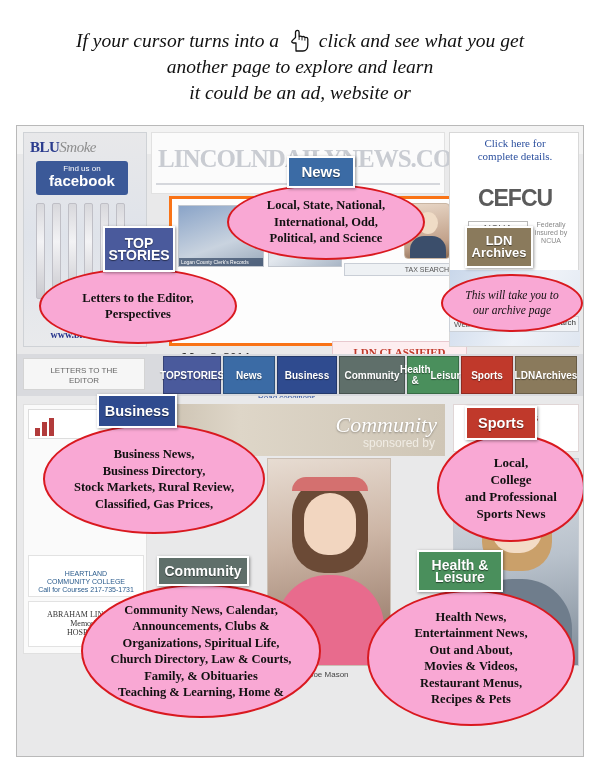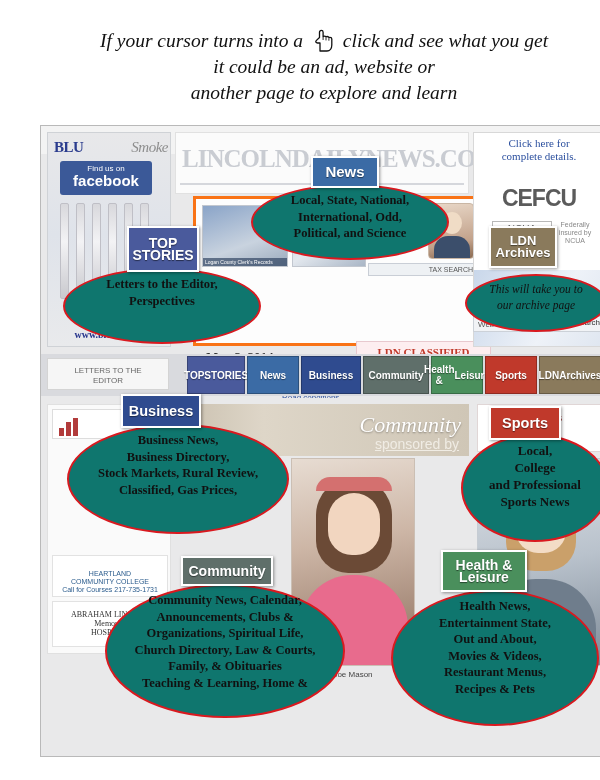--- a/index.html
+++ b/index.html
@@ -7,21 +7,20 @@
     margin: 0; padding: 0;
     width: 600px; height: 780px;
     background: #ffffff;
     font-family: "Liberation Serif", serif;
     overflow: hidden;
   }
   #page {
     position: relative;
     width: 496px; height: 780px;
     background: #ffffff;
-    margin-left: 24px;
   }
 
   
   .instructions {
     position: absolute;
     top: 28px; left: 0; width: 600px;
     text-align: center;
     font-family: "Liberation Serif", serif;
     font-style: italic;
     font-size: 19.5px;
@@ -59,21 +58,21 @@
     left: 6px; top: 6px; width: 124px; height: 215px;
     background: linear-gradient(180deg,#e8e8ea 0%, #dfe3ea 48%, #e9eaec 100%);
     border: 1px solid #cfd2d6;
   }
   .ad-left .brand {
     position: absolute; left: 6px; top: 6px;
     font-family: "Liberation Serif", serif;
     font-size: 15px; font-weight: bold; color: #2b3c8e;
     letter-spacing: -.5px;
   }
-  .ad-left .brand em { color: #8d8d8d; font-style: italic; font-weight: normal; padding-left: 48px; }
+  .ad-left .brand em { color: #8d8d8d; font-style: italic; font-weight: normal; }
   .ad-left .fb {
     position: absolute; left: 12px; top: 28px; width: 92px; height: 34px;
     background: #3b5998; border-radius: 3px;
     color: #fff; font-family: "Liberation Sans", sans-serif;
     font-size: 8px; text-align: center; padding-top: 3px;
   }
   .ad-left .fb b { display: block; font-size: 15px; line-height: 16px; }
   .ad-left .sticks {
     position: absolute; left: 8px; top: 70px; width: 106px; height: 100px;
   }
@@ -285,23 +284,22 @@
       radial-gradient(circle at 76% 60%, #b5a punched, transparent 0);
     opacity: .7;
   }
   .community-banner .word {
     position: absolute; right: 8px; top: 8px;
     font-family: "Liberation Serif", serif; font-size: 22px;
     color: #ffffff; font-style: italic; text-shadow: 0 1px 2px rgba(0,0,0,.35);
   }
   .community-banner .sub {
     position: absolute; right: 10px; top: 32px;
-    font-family: "Liberation Sans", sans-serif; font-size: 14px;
+    font-family: "Liberation Sans", sans-serif; font-size: 12px;
     color: #f0ece4;
-    text-decoration: underline;
   }
 
   .photo-big {
     position: absolute; left: 250px; top: 332px; width: 124px; height: 208px;
     background: linear-gradient(170deg,#e7dcd2 0%, #cdb6a6 40%, #8d6f5e 100%);
     border: 1px solid #cbbfb4;
   }
   .photo-big .hair {
     position: absolute; left: 24px; top: 18px; width: 76px; height: 96px;
     border-radius: 40px 40px 34px 34px; background: #6b4a36;
@@ -350,28 +348,28 @@
     position: absolute; left: 436px; top: 278px; width: 126px; height: 48px;
     background: #ffffff; border: 1px solid #e0d6d6;
     text-align: center; padding-top: 6px;
     font-family: "Liberation Serif", serif; font-size: 11px; color: #a23b3b;
     line-height: 12px;
   }
 
   
   .balloon {
     position: absolute;
-    background: #0f766e;
+    background: #f9a8d4;
     border: 2.5px solid #d9191f;
     border-radius: 50%;
     text-align: center;
     font-family: "Liberation Serif", serif;
     color: #111;
     font-weight: bold;
-    display: flex; align-items: flex-start; justify-content: center;
+    display: flex; align-items: center; justify-content: center;
     padding: 6px 10px;
     z-index: 30;
   }
   .balloon .txt { width: 100%; }
 
   
   .chip {
     position: absolute;
     border: 2px solid #ffffff;
     color: #ffffff;
@@ -400,22 +398,22 @@
                    C8.5 3.2 9.3 2.4 10.3 2.4 C11.3 2.4 12.1 3.2 12.1 4.2 L12.1 8.6
                    C12.4 8.3 12.9 8.1 13.4 8.1 C14.1 8.1 14.7 8.5 15 9
                    C15.3 8.7 15.8 8.5 16.3 8.5 C17.1 8.5 17.7 9 17.9 9.6
                    C18.2 9.4 18.6 9.3 19 9.3 C20 9.3 20.8 10.1 20.8 11.1
                    L20.8 17 C20.8 20.4 18.8 23 16 23 Z" fill="#ffffff" stroke="#111111" stroke-width="1.3" stroke-linejoin="round"></path>
           <path d="M12.1 11.6 L12.1 9.2 M15 12 L15 10 M17.9 12.3 L17.9 10.6" stroke="#111111" stroke-width=".9" stroke-linecap="round"></path>
         </svg>
       </span>
       <span>click and see what you get</span>
     </span>
+    <span class="line">another page to explore and learn</span>
     <span class="line">it could be an ad, website or</span>
-    <span class="line">another page to explore and learn</span>
   </div>
 
   <div class="shot">
 
     <div class="mock mock-header-strip"></div>
 
     <div class="mock ad-left">
       <div class="brand">
         <span>BLU</span><em>Smoke</em>
       </div>
@@ -631,21 +629,21 @@
           </div>
         </div>
         <div class="chip" style="left: 140px; top: 430px; width: 92px; height: 30px; background: rgb(95, 111, 106); font-size: 14px;">
           <div>
             <div>Community</div>
           </div>
         </div>
         <div class="balloon" style="left: 350px; top: 464px; width: 208px; height: 136px; font-size: 12.5px; line-height: 16.5px;">
           <div class="txt">
             <div>Health News,</div>
-            <div>Entertainment State,</div>
+            <div>Entertainment News,</div>
             <div>Out and About,</div>
             <div>Movies &amp; Videos,</div>
             <div>Restaurant Menus,</div>
             <div>Recipes &amp; Pets</div>
           </div>
         </div>
         <div class="chip" style="left: 400px; top: 424px; width: 86px; height: 42px; background: rgb(74, 143, 92); font-size: 14px;">
           <div>
             <div>Health &amp;</div>
             <div>Leisure</div>

